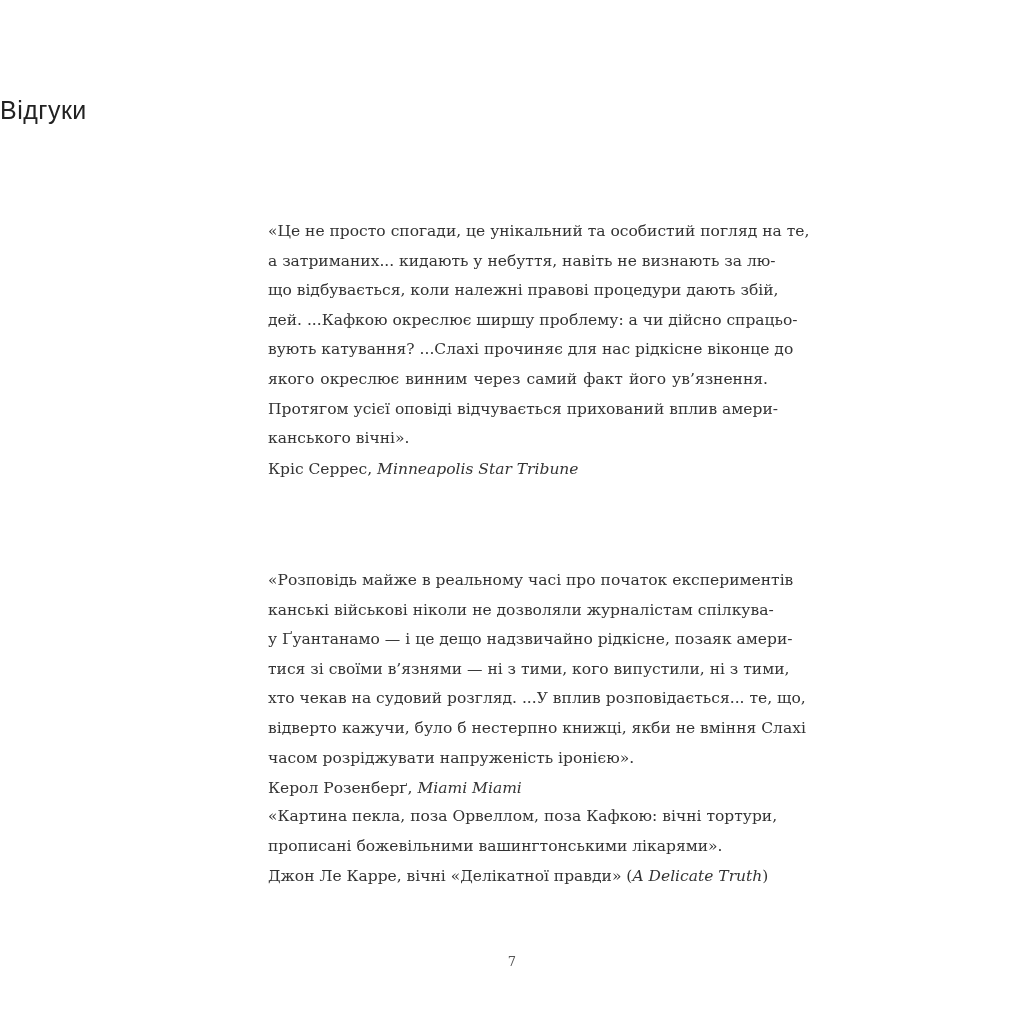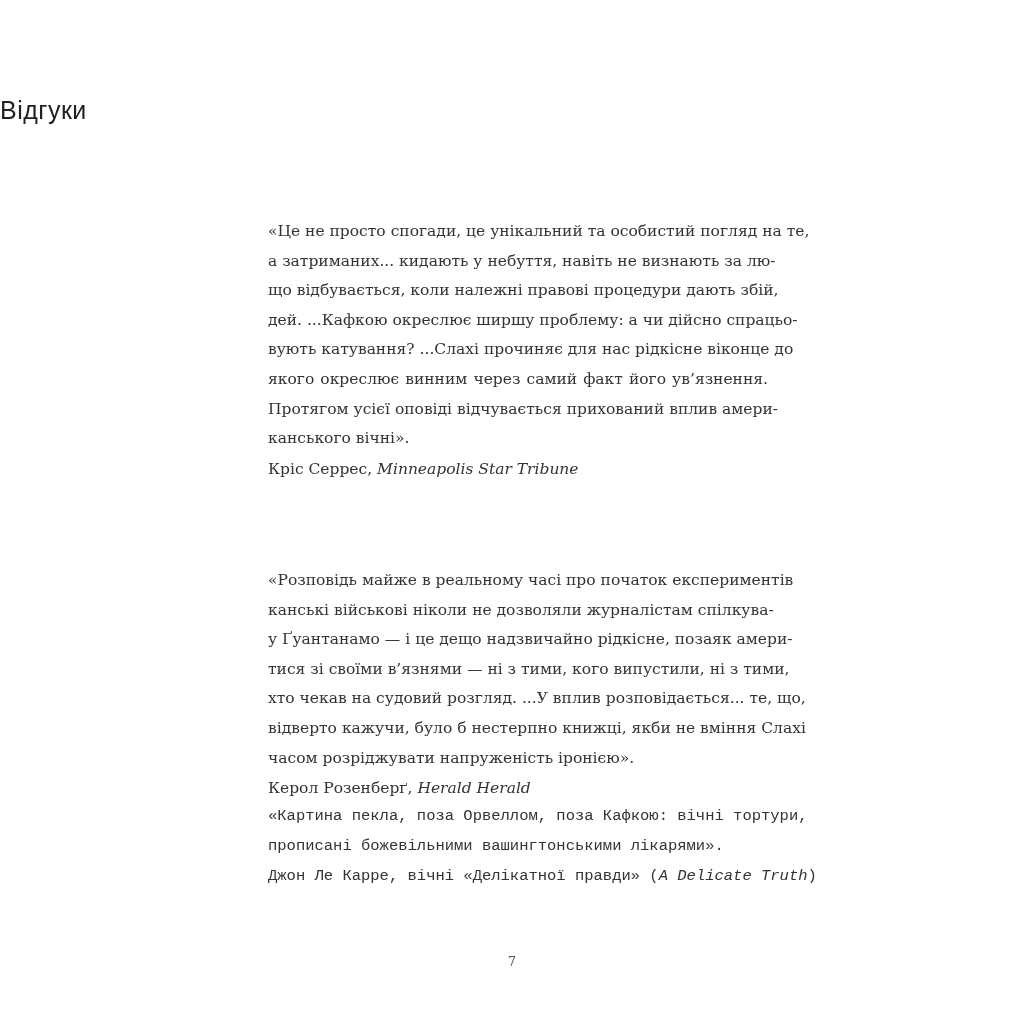--- a/index.html
+++ b/index.html
@@ -78,23 +78,23 @@
   </div>
 
   <div class="review" style="top:542px;margin-top:24px;">
     <span class="line">«Розповідь майже в реальному часі про початок експериментів</span>
     <span class="line">канські військові ніколи не дозволяли журналістам спілкува-</span>
     <span class="line">у Ґуантанамо — і це дещо надзвичайно рідкісне, позаяк амери-</span>
     <span class="line">тися зі своїми в’язнями — ні з тими, кого випустили, ні з тими,</span>
     <span class="line">хто чекав на судовий розгляд. ...У вплив розповідається... те, що,</span>
     <span class="line">відверто кажучи, було б нестерпно книжці, якби не вміння Слахі</span>
     <span class="line last">часом розріджувати напруженість іронією».</span>
-    <span class="attrib"><span>Керол Розенберґ,</span> <i>Herald Herald</i><span></span></span>
+    <span class="attrib"><span>Керол Розенберґ,</span> <i>Miami Miami</i><span></span></span>
   </div>
 
-  <div class="review" style="top:802px;font-family:Liberation Mono, monospace;">
+  <div class="review" style="top:802px;">
     <span class="line">«Картина пекла, поза Орвеллом, поза Кафкою: вічні тортури,</span>
     <span class="line last">прописані божевільними вашингтонськими лікарями».</span>
     <span class="attrib"><span>Джон Ле Карре, вічні «Делікатної правди» (</span><i>A Delicate Truth</i><span>)</span></span>
   </div>
 
   <div class="page-number">7</div>
 </div>
 
 </body></html>

